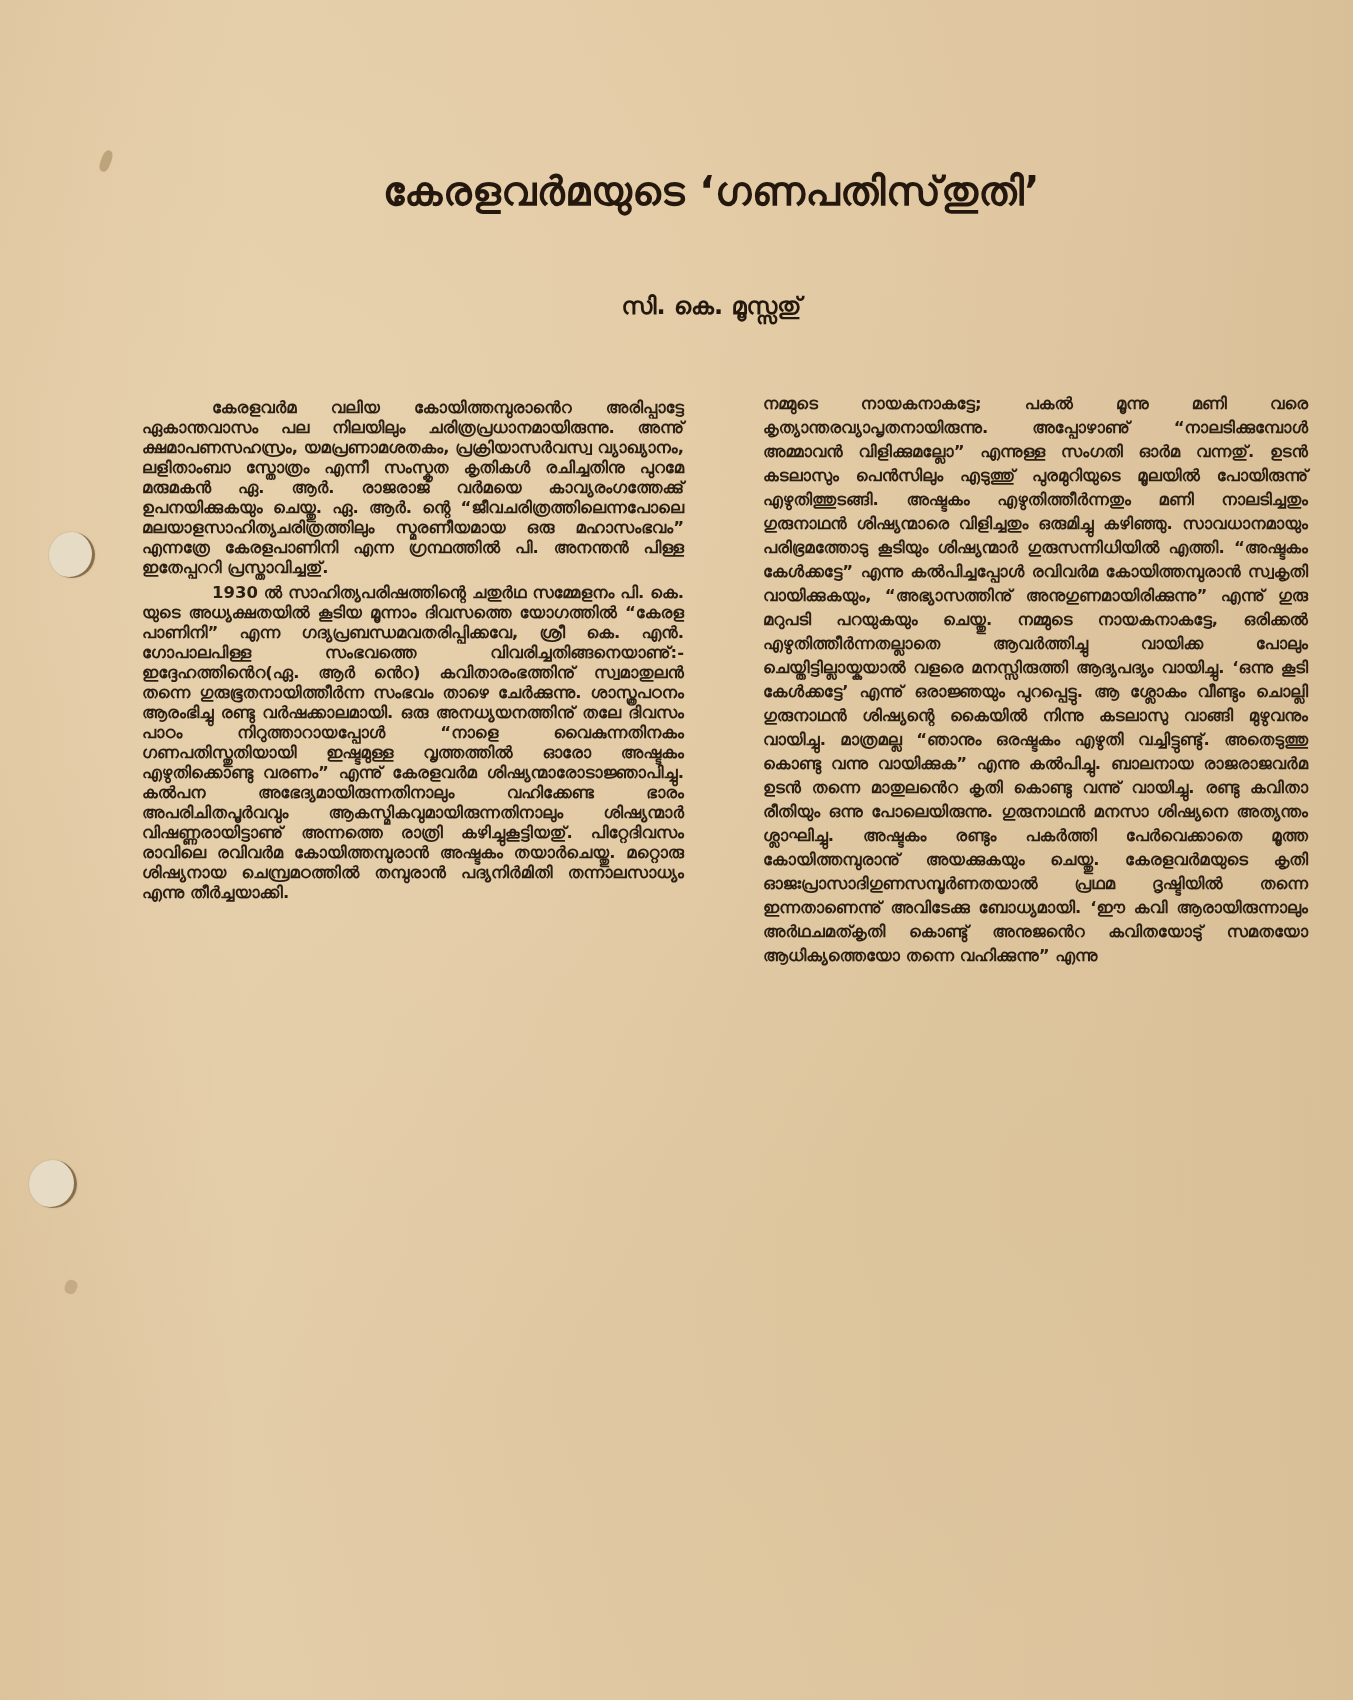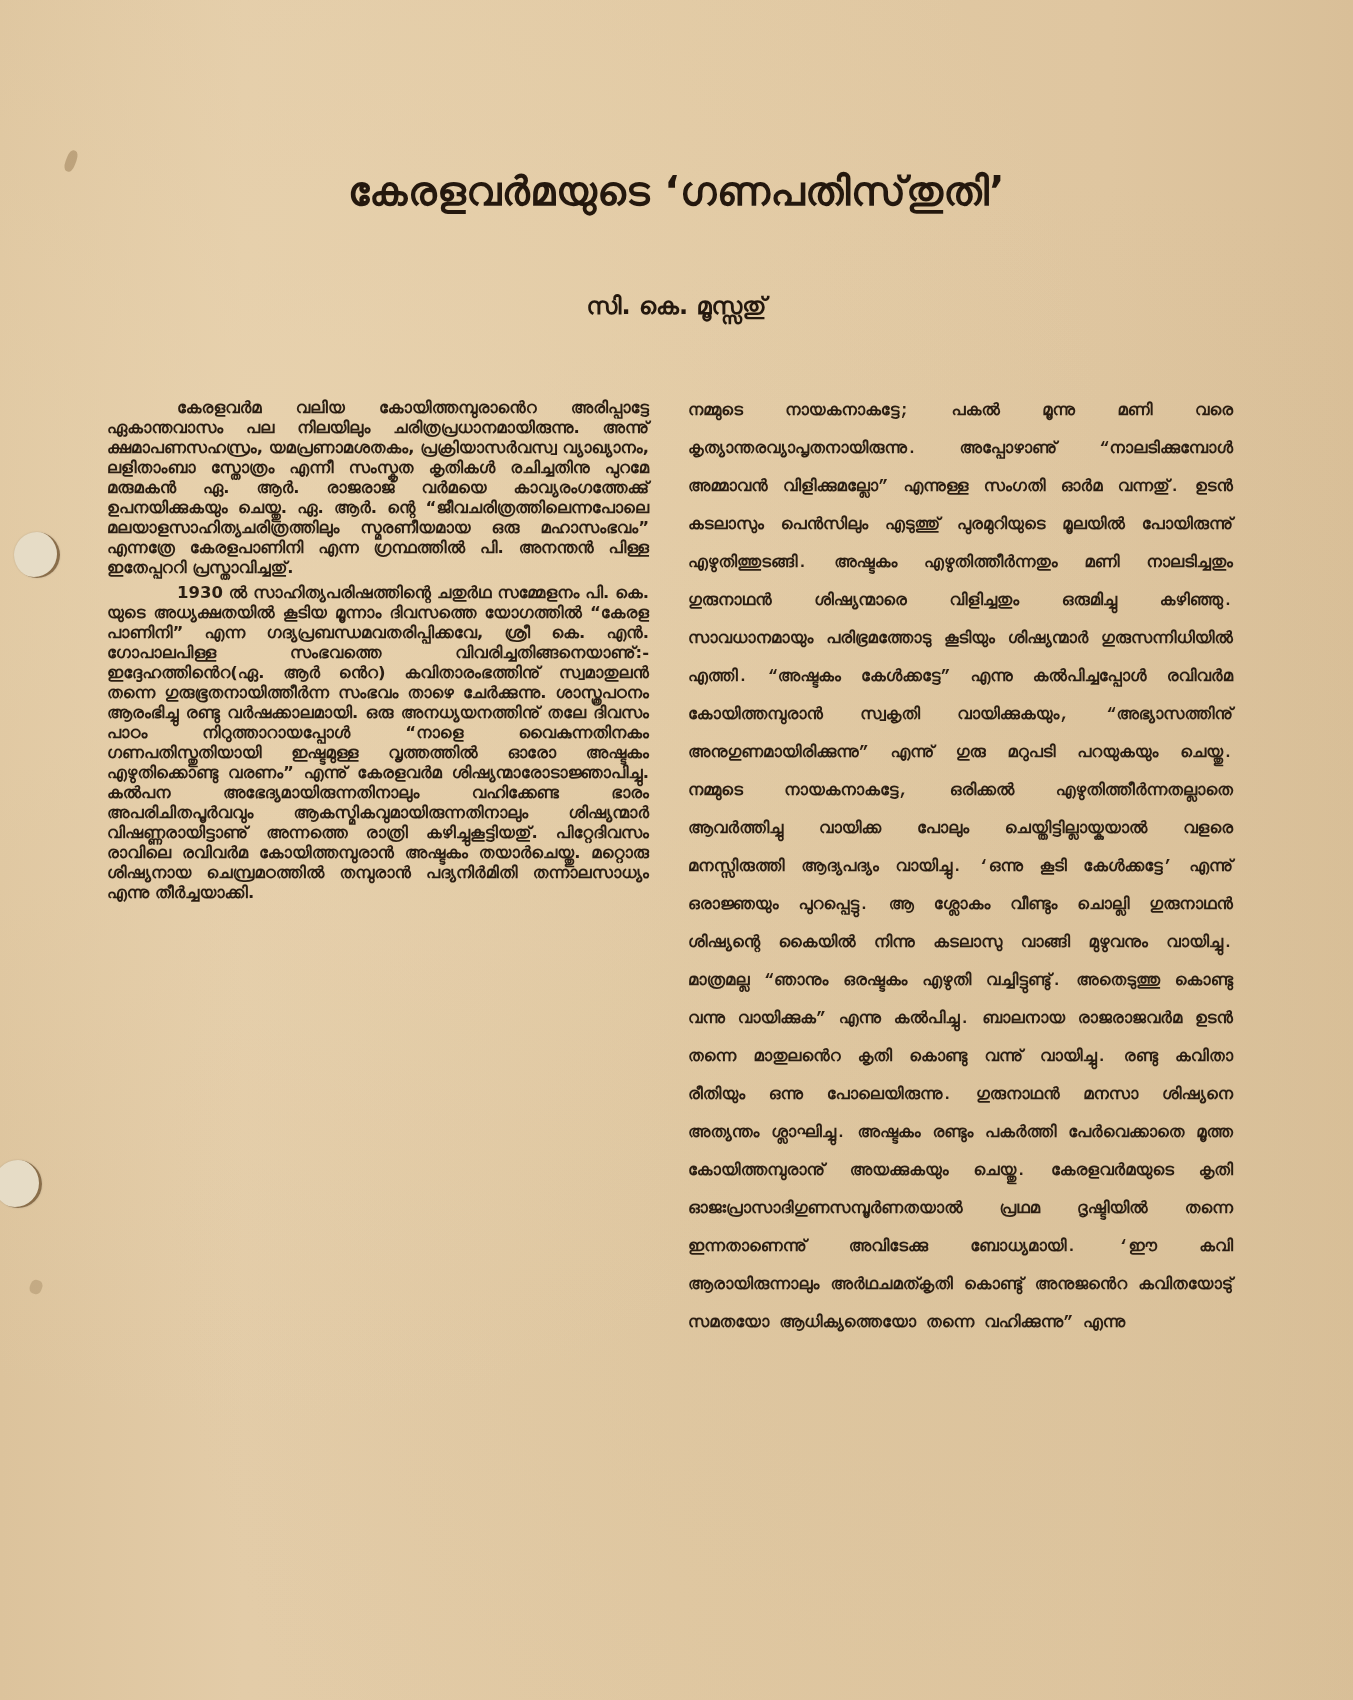--- a/index.html
+++ b/index.html
@@ -15,20 +15,21 @@
       background-image:
         radial-gradient(ellipse at 20% 30%, rgba(235,214,178,0.55) 0%, rgba(235,214,178,0) 55%),
         radial-gradient(ellipse at 80% 70%, rgba(214,190,150,0.45) 0%, rgba(214,190,150,0) 60%),
         linear-gradient(90deg, #dcc39c 0%, #e3cca8 18%, #e1c9a3 50%, #dfc6a0 82%, #d9bf98 100%);
       color: #2a1d12;
       font-family: "DejaVu Sans", sans-serif;
     }
     .page {
       position: absolute;
       inset: 0;
+      margin-left: 35px;
     }
     .title {
       position: absolute;
       top: 168px;
       left: 0;
       width: 1353px;
       text-align: center;
       font-size: 40px;
       font-weight: bold;
       letter-spacing: 0.5px;
@@ -51,25 +52,24 @@
       font-weight: bold;
       line-height: 20px;
       color: #2b1e12;
       text-align: justify;
     }
     .col-left {
       left: 107px;
       width: 542px;
     }
     .col-right {
-      left: 688px;
+      left: 728px;
       width: 545px;
       top: 392px;
-      line-height: 38px;
-      font-family: Liberation Mono, monospace;
+      line-height: 24px;
     }
     .col p {
       margin: 0 0 5px 0;
       text-indent: 0;
       hyphens: none;
     }
     .col p.indent {
       text-indent: 70px;
     }
     .col-right p {

